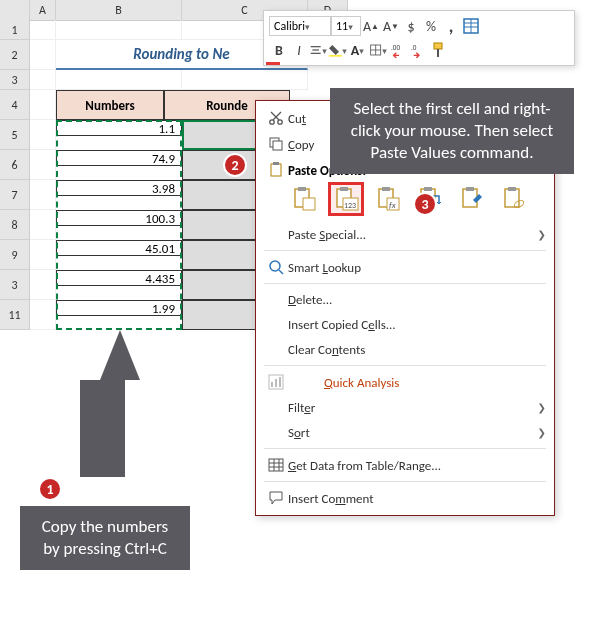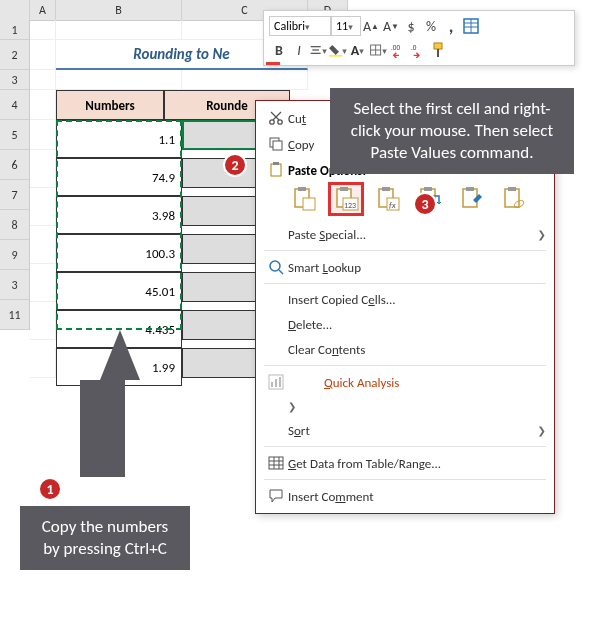--- a/index.html
+++ b/index.html
@@ -8,21 +8,21 @@
 .colheads { display: flex; background: #e6e6e6; border-bottom: 1px solid #ccc; }
 .ch { text-align: center; font-size: 12px; color: #333; border-right: 1px solid #d0d0d0; height: 20px; line-height: 20px; }
 .rowheads { position: absolute; top: 20px; left: 0; }
 .rh { width: 30px; height: 25px; background: #e6e6e6; border-bottom: 1px solid #d0d0d0; border-right: 1px solid #ccc; text-align: center; font-size: 12px; color: #333; line-height: 25px; }
 .rh:first-child { height: 20px; line-height: 20px; }
 .cells { position: absolute; top: 20px; left: 30px; }
 .row { display: flex; }
 .cell { border-right: 1px solid #eee; border-bottom: 1px solid #eee; height: 25px; padding: 3px 6px; font-size: 13px; display: flex; align-items: center; }
 .title-cell { height: 30px; color: #2e5b8b; font-size: 15px; font-style: italic; font-weight: bold; border-bottom: 2px solid #4a7bb0; justify-content: center; white-space: nowrap; }
 .header-cell { background: #f5dcd1; font-weight: bold; justify-content: center; border: 1px solid #333 !important; height: 30px; }
-.data-cell { justify-content: flex-end; border: 1px solid #333 !important; height: 38px; text-align: right; }
+.data-cell { justify-content: flex-end; border: 1px solid #333 !important; height: 16px; text-align: right; }
 .rounded-cell { background: #ddd; border: 1px solid #333 !important; height: 30px; }
 .dashed-sel { position: absolute; border: 2px dashed #0b8043; pointer-events: none; }
 .sel-border { position: absolute; border: 2px solid #0b8043; pointer-events: none; }
 
 
 .mini-toolbar { position: absolute; top: 10px; left: 263px; width: 312px; background: #fff; border: 1px solid #ccc; box-shadow: 2px 2px 6px rgba(0,0,0,.15); padding: 3px 5px; }
 .mt-row { display: flex; align-items: center; padding: 2px 0; }
 .mt-font { border: 1px solid #ccc; font-size: 12px; padding: 0 4px; height: 20px; width: 62px; display: inline-flex; align-items: center; }
 .mt-size { border: 1px solid #ccc; font-size: 12px; padding: 0 4px; height: 20px; width: 30px; display: inline-flex; align-items: center; }
 .mt-btn { width: 20px; height: 20px; display: inline-flex; align-items: center; justify-content: center; color: #444; font-size: 14px; cursor: pointer; }
@@ -305,44 +305,45 @@
         <svg viewBox="0 0 16 16">
           <circle cx="7" cy="7" r="5" fill="none" stroke="#2e75b6" stroke-width="1.5"></circle>
           <line x1="11" y1="11" x2="15" y2="15" stroke="#2e75b6" stroke-width="1.5"></line>
         </svg>
       </span>
     <span class="cm-label">Smart <u class="acc">L</u>ookup</span>
   </div>
   <div class="cm-sep"></div>
   <div class="cm-item">
     <span class="cm-ico"></span>
+    <span class="cm-label"><u class="acc">D</u>elete...</span>
+  </div>
+  <div class="cm-item">
+    <span class="cm-ico"></span>
     <span class="cm-label">Insert Copied C<u class="acc">e</u>lls...</span>
-  </div>
-  <div class="cm-item">
-    <span class="cm-ico"></span>
-    <span class="cm-label"><u class="acc">D</u>elete...</span>
   </div>
   <div class="cm-item">
     <span class="cm-ico"></span>
     <span class="cm-label">Clear Co<u class="acc">n</u>tents</span>
   </div>
   <div class="cm-sep"></div>
   <div class="cm-item disabled">
     <span class="cm-ico">
         <svg viewBox="0 0 16 16">
           <rect x="1" y="1" width="14" height="14" fill="none" stroke="#bbb"></rect>
           <rect x="3" y="8" width="2" height="5" fill="#bbb"></rect>
           <rect x="7" y="5" width="2" height="8" fill="#bbb"></rect>
           <rect x="11" y="3" width="2" height="10" fill="#bbb"></rect>
         </svg>
       </span>
     <span class="cm-label"><u class="acc">Q</u>uick Analysis</span>
   </div>
   <div class="cm-item">
     <span class="cm-ico"></span>
+    <span class="cm-label">Filt<u class="acc">e</u>r</span>
     <span class="cm-arrow">❯</span>
   </div>
   <div class="cm-item">
     <span class="cm-ico"></span>
     <span class="cm-label">S<u class="acc">o</u>rt</span>
     <span class="cm-arrow">❯</span>
   </div>
   <div class="cm-sep"></div>
   <div class="cm-item">
     <span class="cm-ico">

